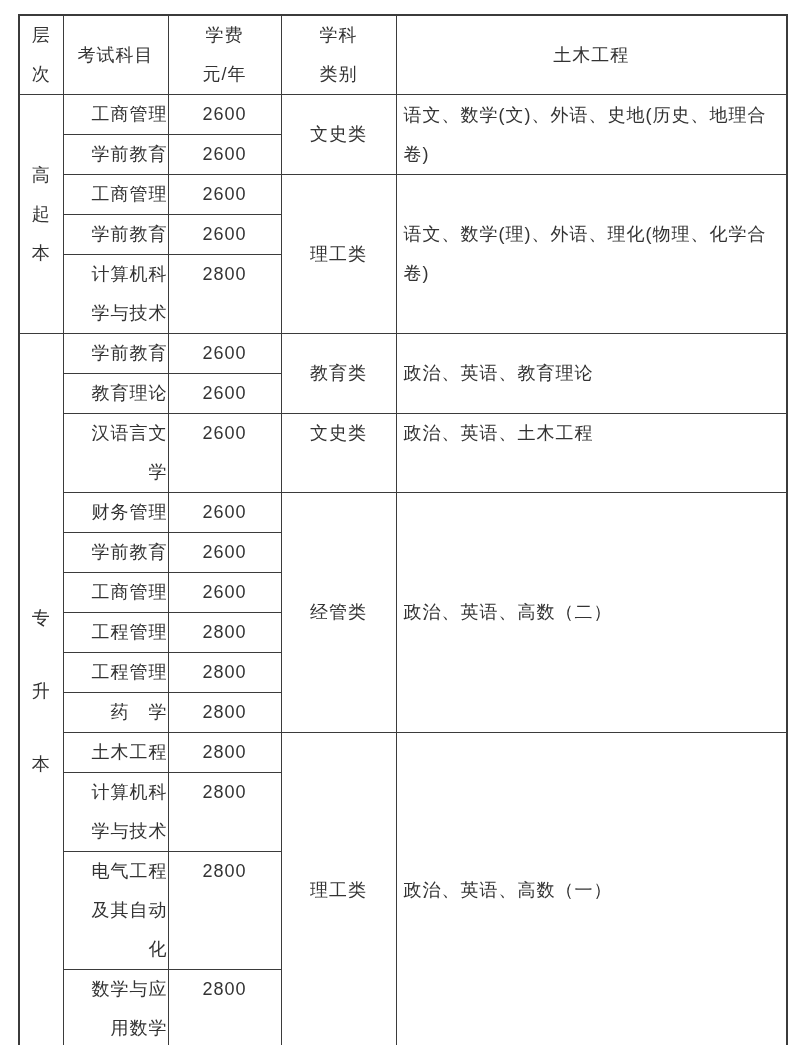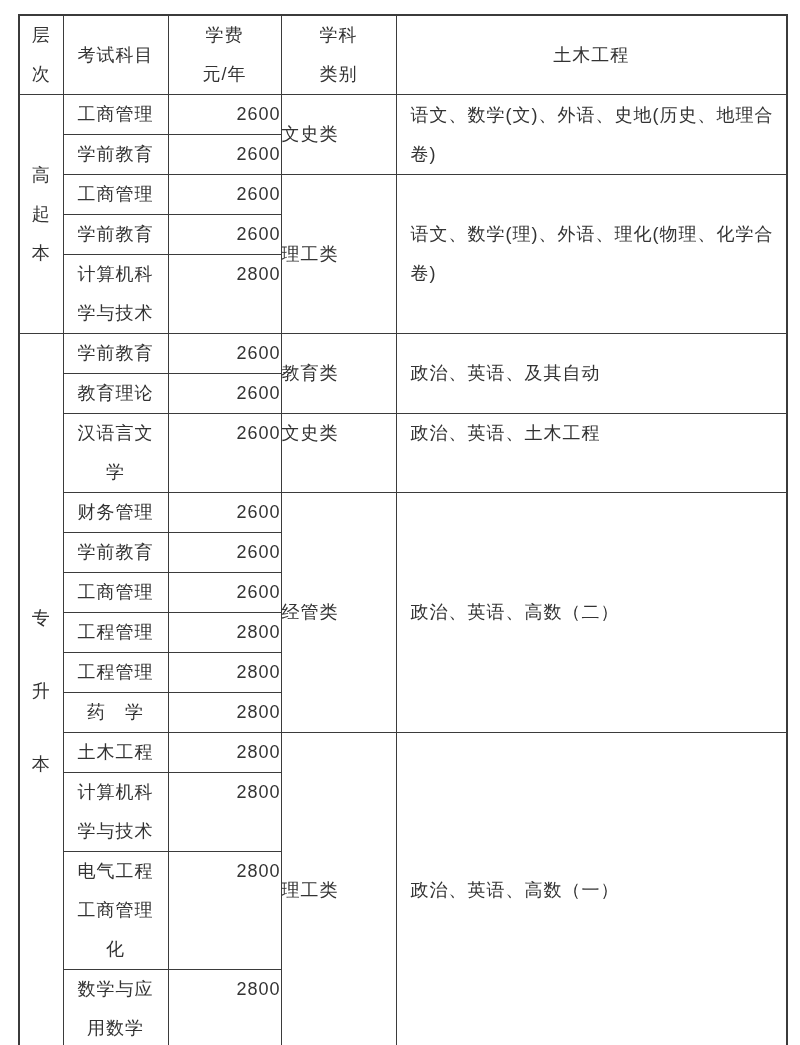--- a/index.html
+++ b/index.html
@@ -27,24 +27,24 @@
     white-space:pre-line;
     overflow:hidden;
   }
   thead tr{height:77px;}
   thead th{vertical-align:middle;text-align:center;}
   tr.h1{height:40px;}
   tr.h2{height:78px;}
   tr.h3{height:117px;}
   td.level{vertical-align:middle;text-align:center;}
   td.level.level-sparse{line-height:73px;}
-  td.major{vertical-align:top;text-align:center;}
-  td.fee{vertical-align:top;text-align:right;}
-  td.category{vertical-align:middle;text-align:left;}
-  td.subjects{vertical-align:middle;text-align:left;padding:0 8px 0 14px;}
+  td.major{vertical-align:top;text-align:right;}
+  td.fee{vertical-align:top;text-align:center;}
+  td.category{vertical-align:middle;text-align:center;}
+  td.subjects{vertical-align:middle;text-align:left;padding:0 8px 0 7px;}
   td.vtop{vertical-align:top;}
 </style>
 </head>
 <body>
 
 <div class="page">
   <div class="table-wrap">
     <table>
       <colgroup>
         <col style="width:44px">
@@ -96,21 +96,21 @@
 学与技术</td>
             <td class="fee">2800</td>
           </tr>
           <tr class="h1">
             <td class="level level-sparse" rowspan="13">专
 升
 本</td>
             <td class="major">学前教育</td>
             <td class="fee">2600</td>
             <td class="category" rowspan="2">教育类</td>
-            <td class="subjects" rowspan="2">政治、英语、及其自动</td>
+            <td class="subjects" rowspan="2">政治、英语、教育理论</td>
           </tr>
           <tr class="h1">
             <td class="major">教育理论</td>
             <td class="fee">2600</td>
           </tr>
           <tr class="h2">
             <td class="major">汉语言文
 学</td>
             <td class="fee">2600</td>
             <td class="category vtop" rowspan="1">文史类</td>
@@ -148,21 +148,21 @@
             <td class="category" rowspan="4">理工类</td>
             <td class="subjects" rowspan="4">政治、英语、高数（一）</td>
           </tr>
           <tr class="h2">
             <td class="major">计算机科
 学与技术</td>
             <td class="fee">2800</td>
           </tr>
           <tr class="h3">
             <td class="major">电气工程
-工商管理
+及其自动
 化</td>
             <td class="fee">2800</td>
           </tr>
           <tr class="h2">
             <td class="major">数学与应
 用数学</td>
             <td class="fee">2800</td>
           </tr>
         </tbody>
     </table>

